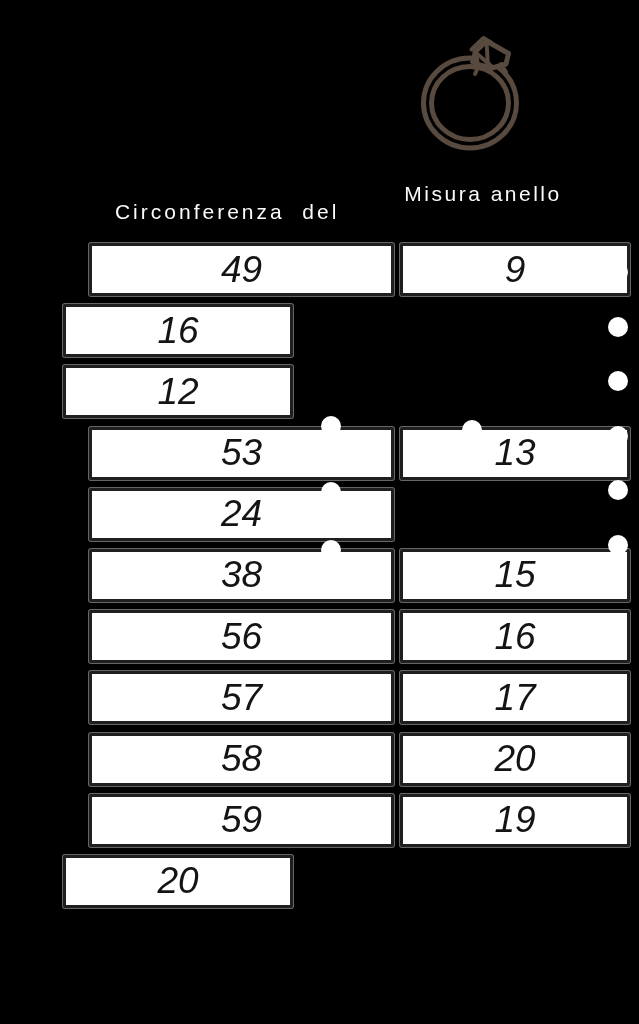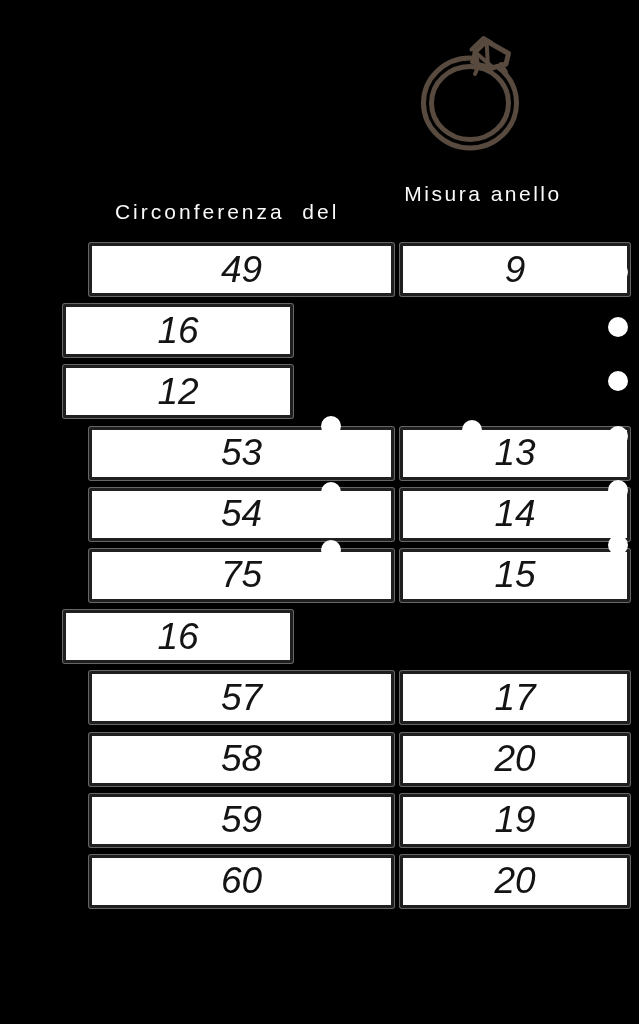--- a/index.html
+++ b/index.html
@@ -60,44 +60,43 @@
         <div class="cell cell-size">16</div>
       </div>
       <div class="row">
         <div class="cell cell-size">12</div>
       </div>
       <div class="row">
         <div class="cell cell-circ">53</div>
         <div class="cell cell-size">13</div>
       </div>
       <div class="row">
-        <div class="cell cell-circ">54</div>
-        <div class="cell cell-size">14</div>
+        <div class="cell cell-circ">24</div>
       </div>
       <div class="row">
-        <div class="cell cell-circ">75</div>
+        <div class="cell cell-circ">38</div>
         <div class="cell cell-size">15</div>
       </div>
       <div class="row">
+        <div class="cell cell-circ">56</div>
         <div class="cell cell-size">16</div>
       </div>
       <div class="row">
         <div class="cell cell-circ">57</div>
         <div class="cell cell-size">17</div>
       </div>
       <div class="row">
         <div class="cell cell-circ">58</div>
         <div class="cell cell-size">20</div>
       </div>
       <div class="row">
         <div class="cell cell-circ">59</div>
         <div class="cell cell-size">19</div>
       </div>
       <div class="row">
-        <div class="cell cell-circ">60</div>
         <div class="cell cell-size">20</div>
       </div>
     </div>
 
   <div id="dots">
       <div class="dot" style="left: 608px; top: 262px; background: rgb(255, 255, 255);"></div>
       <div class="dot" style="left: 608px; top: 316.5px; background: rgb(255, 255, 255);"></div>
       <div class="dot" style="left: 608px; top: 371px; background: rgb(255, 255, 255);"></div>
       <div class="dot" style="left: 608px; top: 425.5px; background: rgb(255, 255, 255);"></div>
       <div class="dot" style="left: 608px; top: 480px; background: rgb(255, 255, 255);"></div>

